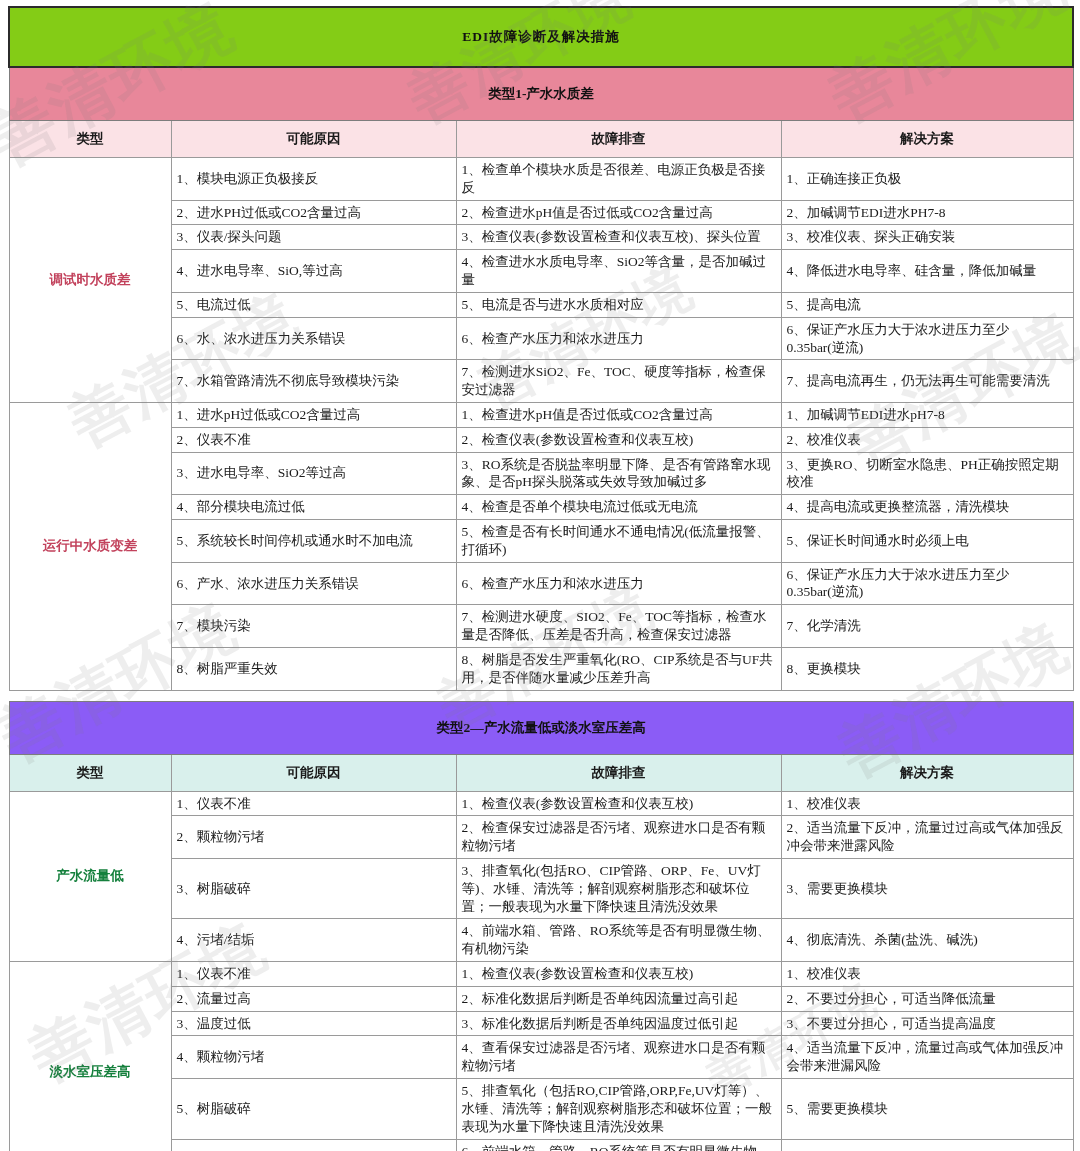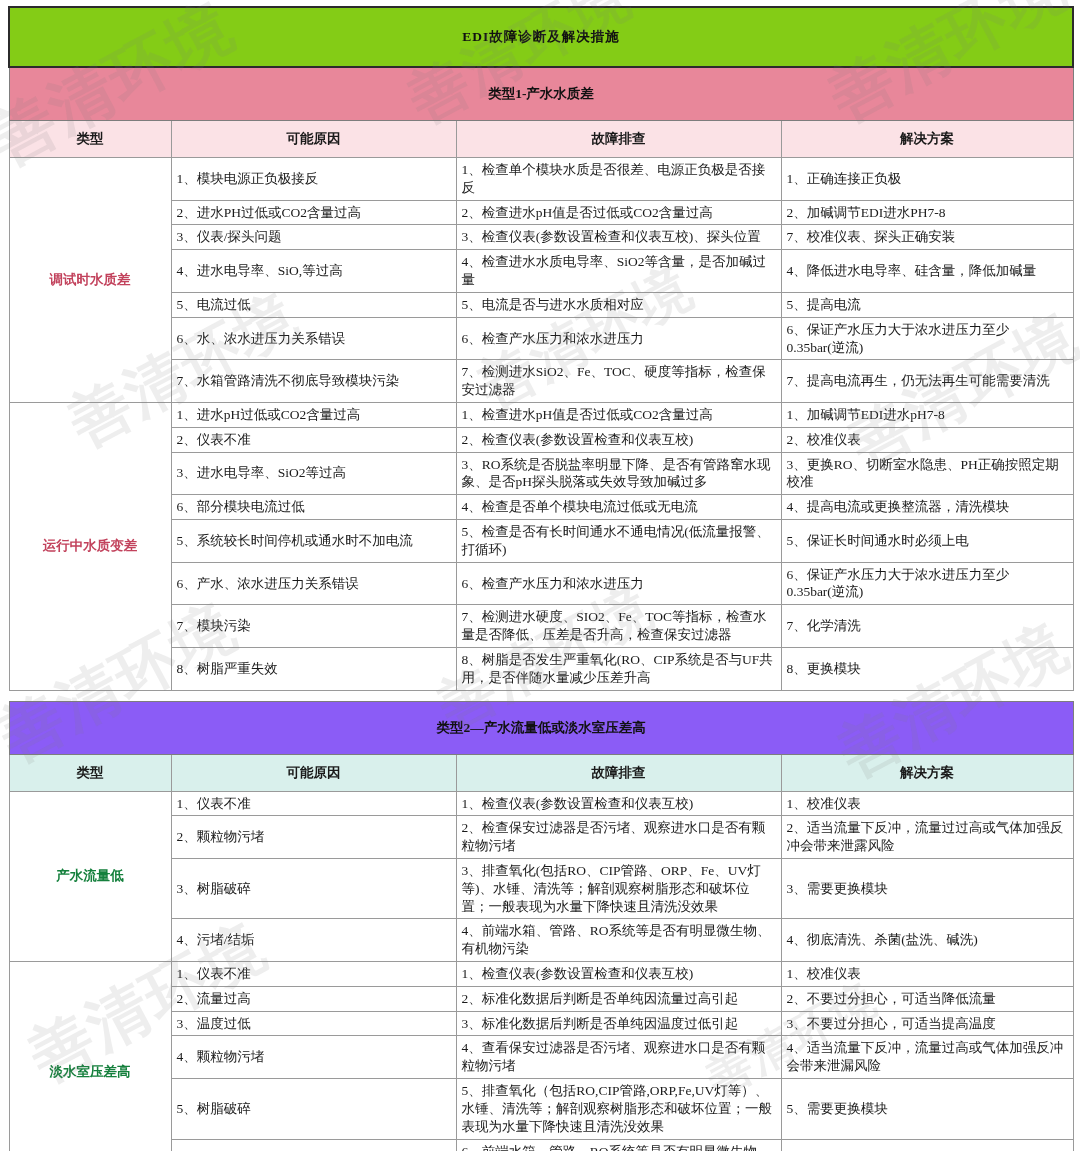--- a/index.html
+++ b/index.html
@@ -163,21 +163,21 @@
           <td class="cell">1、正确连接正负极</td>
         </tr>
         <tr>
           <td class="cell">2、进水PH过低或CO2含量过高</td>
           <td class="cell">2、检查进水pH值是否过低或CO2含量过高</td>
           <td class="cell">2、加碱调节EDI进水PH7-8</td>
         </tr>
         <tr>
           <td class="cell">3、仪表/探头问题</td>
           <td class="cell">3、检查仪表(参数设置检查和仪表互校)、探头位置</td>
-          <td class="cell">7、校准仪表、探头正确安装</td>
+          <td class="cell">3、校准仪表、探头正确安装</td>
         </tr>
         <tr>
           <td class="cell">4、进水电导率、SiO,等过高</td>
           <td class="cell">4、检查进水水质电导率、SiO2等含量，是否加碱过量</td>
           <td class="cell">4、降低进水电导率、硅含量，降低加碱量</td>
         </tr>
         <tr>
           <td class="cell">5、电流过低</td>
           <td class="cell">5、电流是否与进水水质相对应</td>
           <td class="cell">5、提高电流</td>
@@ -202,21 +202,21 @@
           <td class="cell">2、仪表不准</td>
           <td class="cell">2、检查仪表(参数设置检查和仪表互校)</td>
           <td class="cell">2、校准仪表</td>
         </tr>
         <tr>
           <td class="cell">3、进水电导率、SiO2等过高</td>
           <td class="cell">3、RO系统是否脱盐率明显下降、是否有管路窜水现象、是否pH探头脱落或失效导致加碱过多</td>
           <td class="cell">3、更换RO、切断室水隐患、PH正确按照定期校准</td>
         </tr>
         <tr>
-          <td class="cell">6、部分模块电流过低</td>
+          <td class="cell">4、部分模块电流过低</td>
           <td class="cell">4、检查是否单个模块电流过低或无电流</td>
           <td class="cell">4、提高电流或更换整流器，清洗模块</td>
         </tr>
         <tr>
           <td class="cell">5、系统较长时间停机或通水时不加电流</td>
           <td class="cell">5、检查是否有长时间通水不通电情况(低流量报警、打循环)</td>
           <td class="cell">5、保证长时间通水时必须上电</td>
         </tr>
         <tr>
           <td class="cell">6、产水、浓水进压力关系错误</td>

